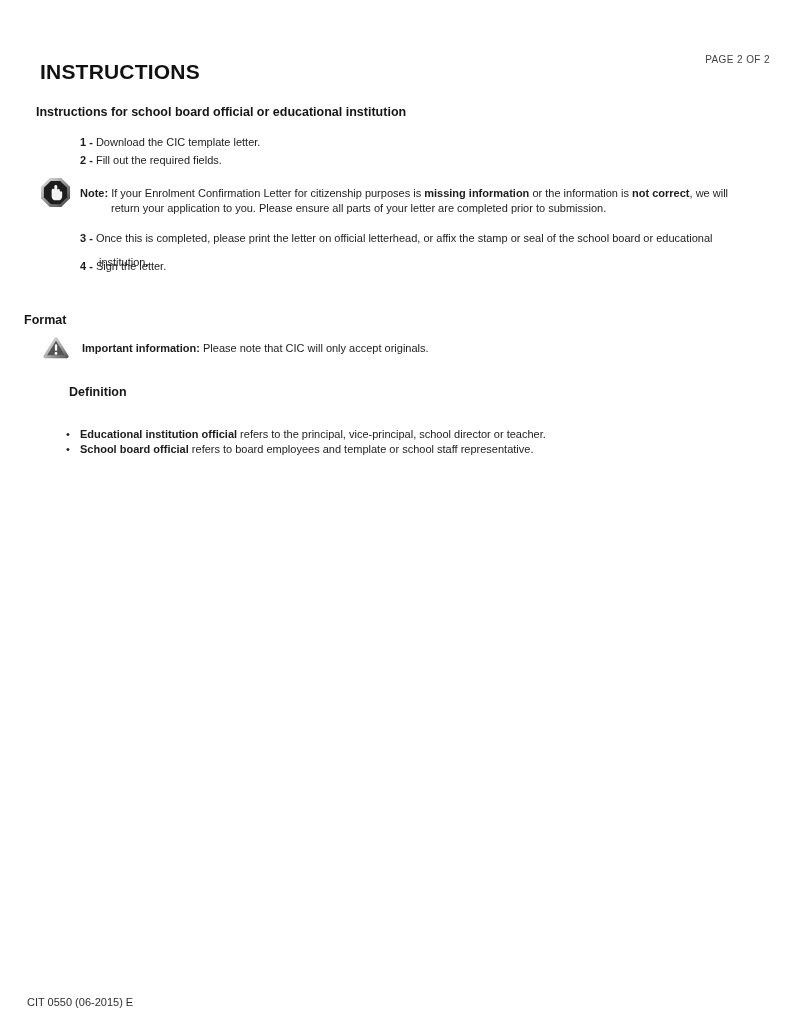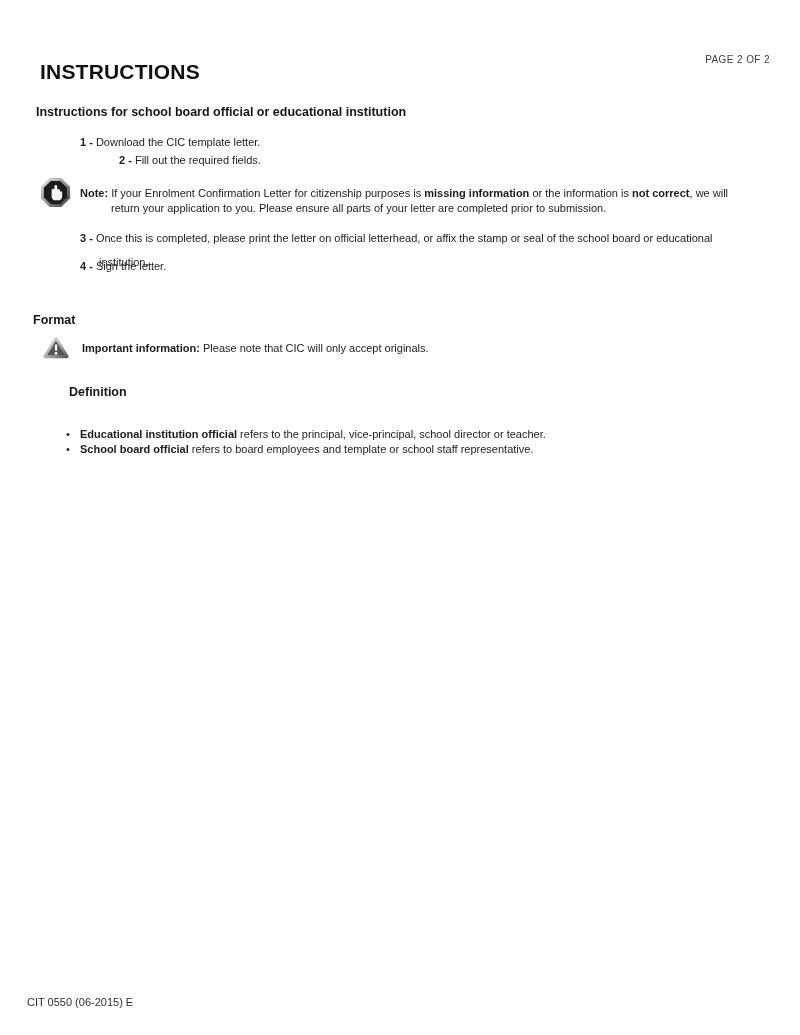--- a/index.html
+++ b/index.html
@@ -19,27 +19,27 @@
   }
   .doc-title {
     top: 52px; left: 32px;
     font-size: 21px; font-weight: bold; color: #111;
     letter-spacing: 0.2px; margin: 8px;
   }
   .sec-heading {
     font-size: 12.5px; font-weight: bold; color: #161616; margin: 0;
   }
   .sec-heading.instructions { top: 105px; left: 36px; }
-  .sec-heading.format { top: 313px; left: 33px; }
+  .sec-heading.format { top: 313px; left: 24px; }
   .sec-heading.definition { top: 385px; left: 33px; margin-left: 36px; }
   .body-text { font-size: 11px; line-height: 15px; margin: 0; }
   .step { left: 80px; }
   .step .num { font-weight: bold; }
   .step-1 { top: 135px; }
-  .step-2 { top: 153px; margin-left: 39px; }
+  .step-2 { top: 153px; }
   .step-3 { top: 226px; width: 626px; padding-left: 19px; text-indent: -19px; line-height: 24px; }
   .step-4 { top: 259px; }
   .note-row { top: 175px; left: 40px; display: flex; align-items: flex-start; }
   .note-icon-wrap { width: 31px; height: 31px; flex: 0 0 31px; margin-top: 2px; }
   .note-text {
     margin-left: 9px; width: 633px;
     padding-left: 31px; text-indent: -31px;
     font-size: 11px; line-height: 15px;
   }
   .note-text .lbl { font-weight: bold; text-align: center; }

